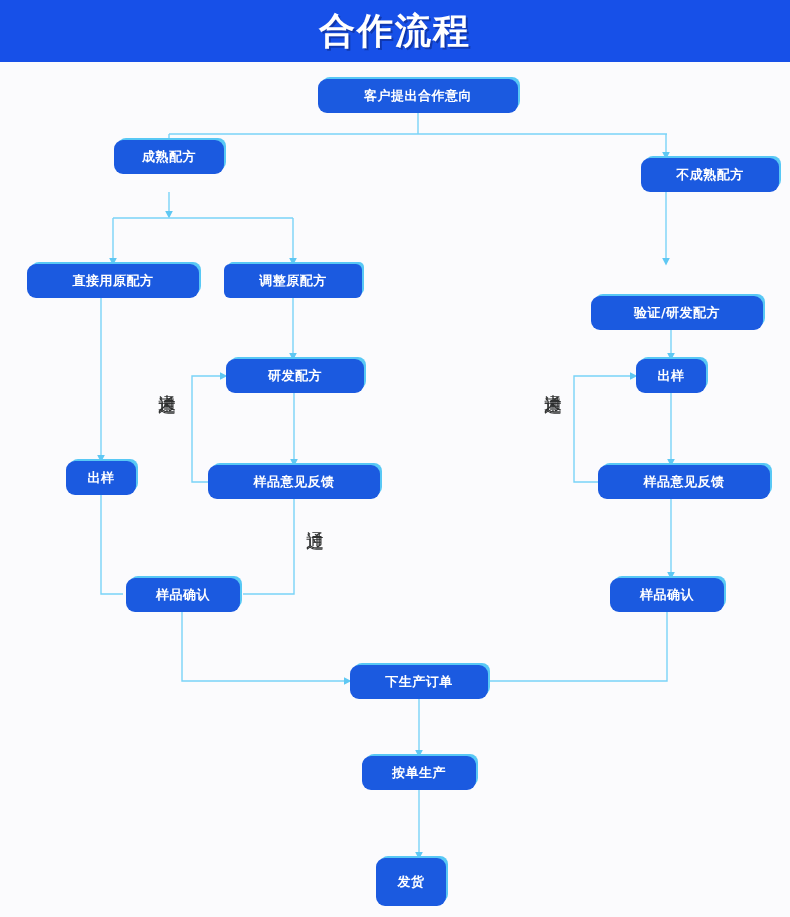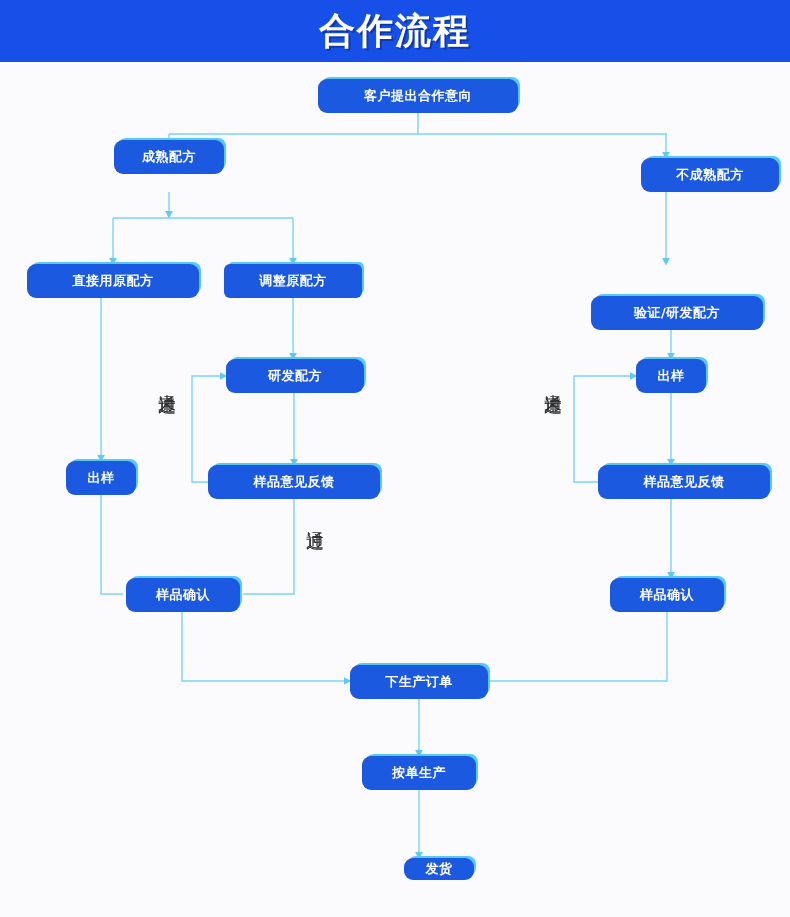--- a/index.html
+++ b/index.html
@@ -152,21 +152,21 @@
       </div>
       <div class="node" style="left: 610px; top: 578px; width: 114px; height: 34px;">
         <span>样品确认</span>
       </div>
       <div class="node" style="left: 350px; top: 665px; width: 138px; height: 34px;">
         <span>下生产订单</span>
       </div>
       <div class="node" style="left: 362px; top: 756px; width: 114px; height: 34px;">
         <span>按单生产</span>
       </div>
-      <div class="node" style="left: 404px; top: 858px; width: 70px; height: 22px;">
+      <div class="node" style="left: 376px; top: 858px; width: 70px; height: 48px;">
         <span>发货</span>
       </div>
     </div>
 
   <div id="label-layer">
       <div class="vlabel" style="left: 155px; top: 380px;">未通过</div>
       <div class="vlabel" style="left: 303px; top: 517px;">通过</div>
       <div class="vlabel" style="left: 541px; top: 380px;">未通过</div>
     </div>
 

